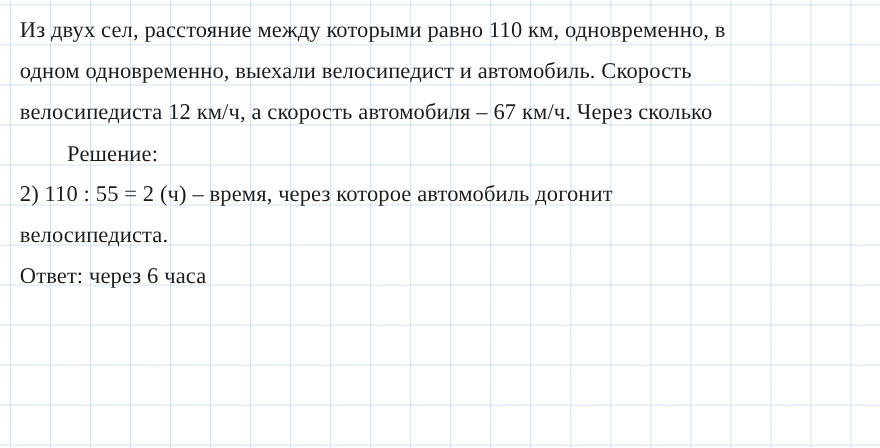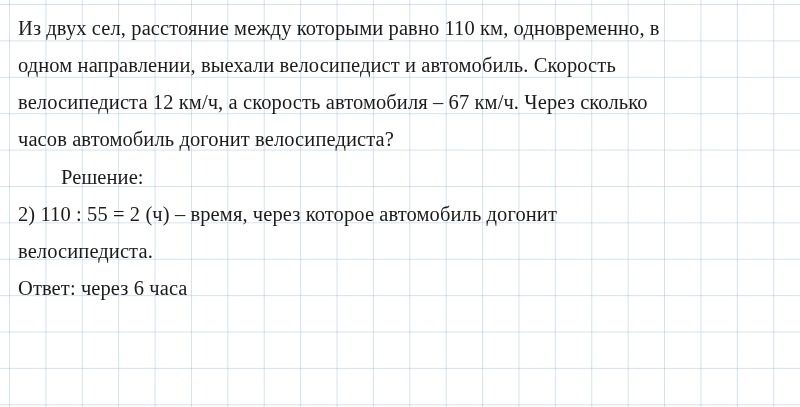--- a/index.html
+++ b/index.html
@@ -44,23 +44,22 @@
     margin-left: 43px;
   }
 </style>
 </head>
 <body>
 
 <div class="page">
   <div class="content">
 
     <div class="line">Из двух сел, расстояние между которыми равно 110 км, одновременно, в</div>
-    <div class="line">одном направлении, выехали велосипедист и автомобиль. Скорость</div>
+    <div class="line">одном одновременно, выехали велосипедист и автомобиль. Скорость</div>
     <div class="line">велосипедиста 12 км/ч, а скорость автомобиля – 67 км/ч. Через сколько</div>
-    <div class="line">часов автомобиль догонит велосипедиста?</div>
 
     <div class="line gap-top">Решение:</div>
 
     <div class="line">2) 110 : 55 = 2 (ч) – время, через которое автомобиль догонит</div>
     <div class="line">велосипедиста.</div>
 
     <div class="line">Ответ: через 6 часа</div>
 
   </div>
 </div>

